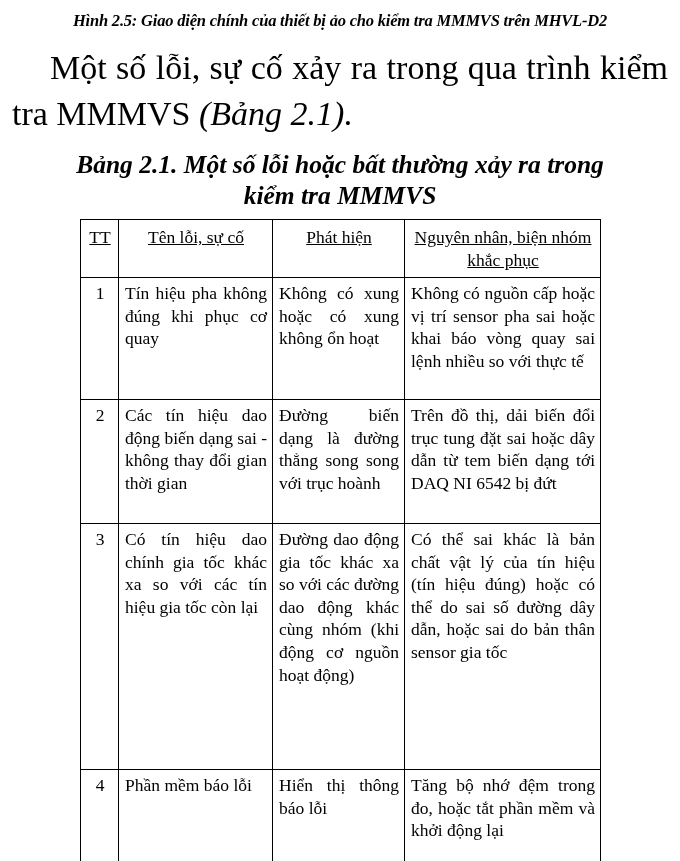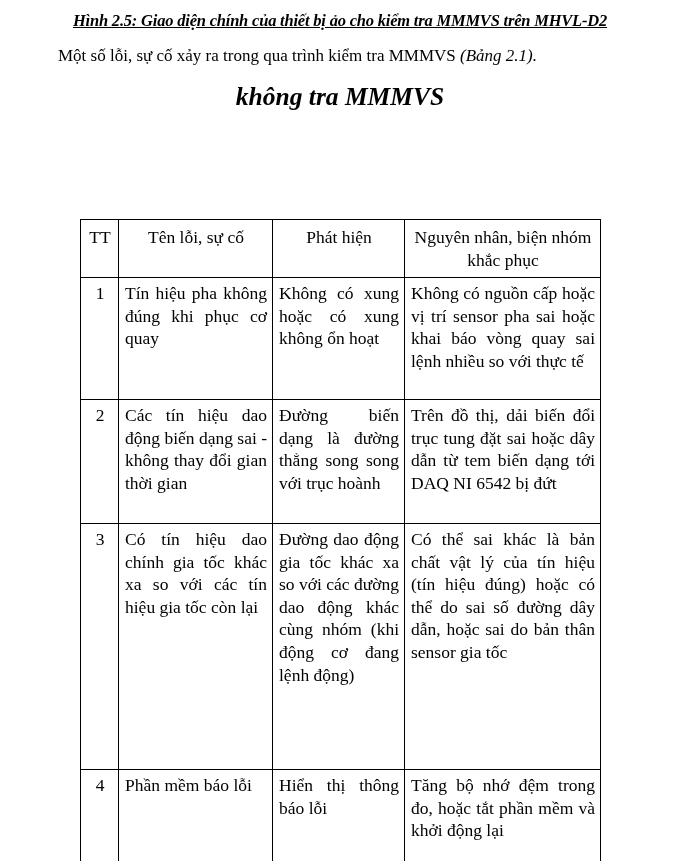--- a/index.html
+++ b/index.html
@@ -26,30 +26,29 @@
 
   
   .figure-caption {
     font-weight: bold;
     font-style: italic;
     font-size: 16.5px;
     line-height: 1.28;
     text-align: center;
     margin: 10px 46px 0 46px;
     letter-spacing: -0.2px;
-    text-decoration: underline;
   }
 
   
   .body-para {
-    font-size: 17px;
+    font-size: 34px;
     line-height: 1.34;
     text-align: justify;
     text-align-last: left;
-    margin: 14px 12px 0 20px;
+    margin: 14px 12px 0 12px;
     text-indent: 38px;
     letter-spacing: 0px;
   }
   .body-para .ital {
     font-style: italic;
   }
 
   
   .table-title {
     font-weight: bold;
@@ -88,20 +87,21 @@
   col.c-tt   { width: 38px; }
   col.c-name { width: 154px; }
   col.c-det  { width: 132px; }
   col.c-cause{ width: 196px; }
 
   thead td.hdr {
     text-align: center;
     vertical-align: top;
     padding-top: 6px;
     padding-bottom: 6px;
+    text-decoration: underline;
   }
   thead td.hdr-tt {
     text-align: center;
   }
 
   td.idx {
     text-align: center;
     padding-top: 5px;
   }
   td.just {
@@ -120,21 +120,22 @@
 </head>
 <body>
 
 <div class="page">
 
   <div class="figure-caption">Hình 2.5: Giao diện chính của thiết bị ảo cho kiểm tra MMMVS trên MHVL-D2</div>
 
   <p class="body-para"><span>Một số lỗi, sự cố xảy ra trong qua trình kiểm tra MMMVS </span><span class="ital">(Bảng 2.1).</span></p>
 
   <div class="table-title">
-    <span class="line2">không tra MMMVS</span>
+    <span>Bảng 2.1. Một số lỗi hoặc bất thường xảy ra trong</span>
+    <span class="line2">kiểm tra MMMVS</span>
   </div>
 
   <div class="table-wrap">
     <table class="err-table">
       <colgroup>
         <col class="c-tt">
         <col class="c-name">
         <col class="c-det">
         <col class="c-cause">
       </colgroup>
@@ -155,21 +156,21 @@
         </tr>
         <tr class="r2">
           <td class="idx">2</td>
           <td class="just">Các tín hiệu dao động biến dạng sai - không thay đổi gian thời gian</td>
           <td class="just">Đường biến dạng là đường thẳng song song với trục hoành</td>
           <td class="just">Trên đồ thị, dải biến đổi trục tung đặt sai hoặc dây dẫn từ tem biến dạng tới DAQ NI 6542 bị đứt</td>
         </tr>
         <tr class="r3">
           <td class="idx">3</td>
           <td class="just">Có tín hiệu dao chính gia tốc khác xa so với các tín hiệu gia tốc còn lại</td>
-          <td class="just">Đường dao động gia tốc khác xa so với các đường dao động khác cùng nhóm (khi động cơ đang lệnh động)</td>
+          <td class="just">Đường dao động gia tốc khác xa so với các đường dao động khác cùng nhóm (khi động cơ nguồn hoạt động)</td>
           <td class="just">Có thể sai khác là bản chất vật lý của tín hiệu (tín hiệu đúng) hoặc có thể do sai số đường dây dẫn, hoặc sai do bản thân sensor gia tốc</td>
         </tr>
         <tr class="r4">
           <td class="idx">4</td>
           <td class="just">Phần mềm báo lỗi</td>
           <td class="just">Hiển thị thông báo lỗi</td>
           <td class="just">Tăng bộ nhớ đệm trong đo, hoặc tắt phần mềm và khởi động lại</td>
         </tr>
       </tbody>
     </table>

